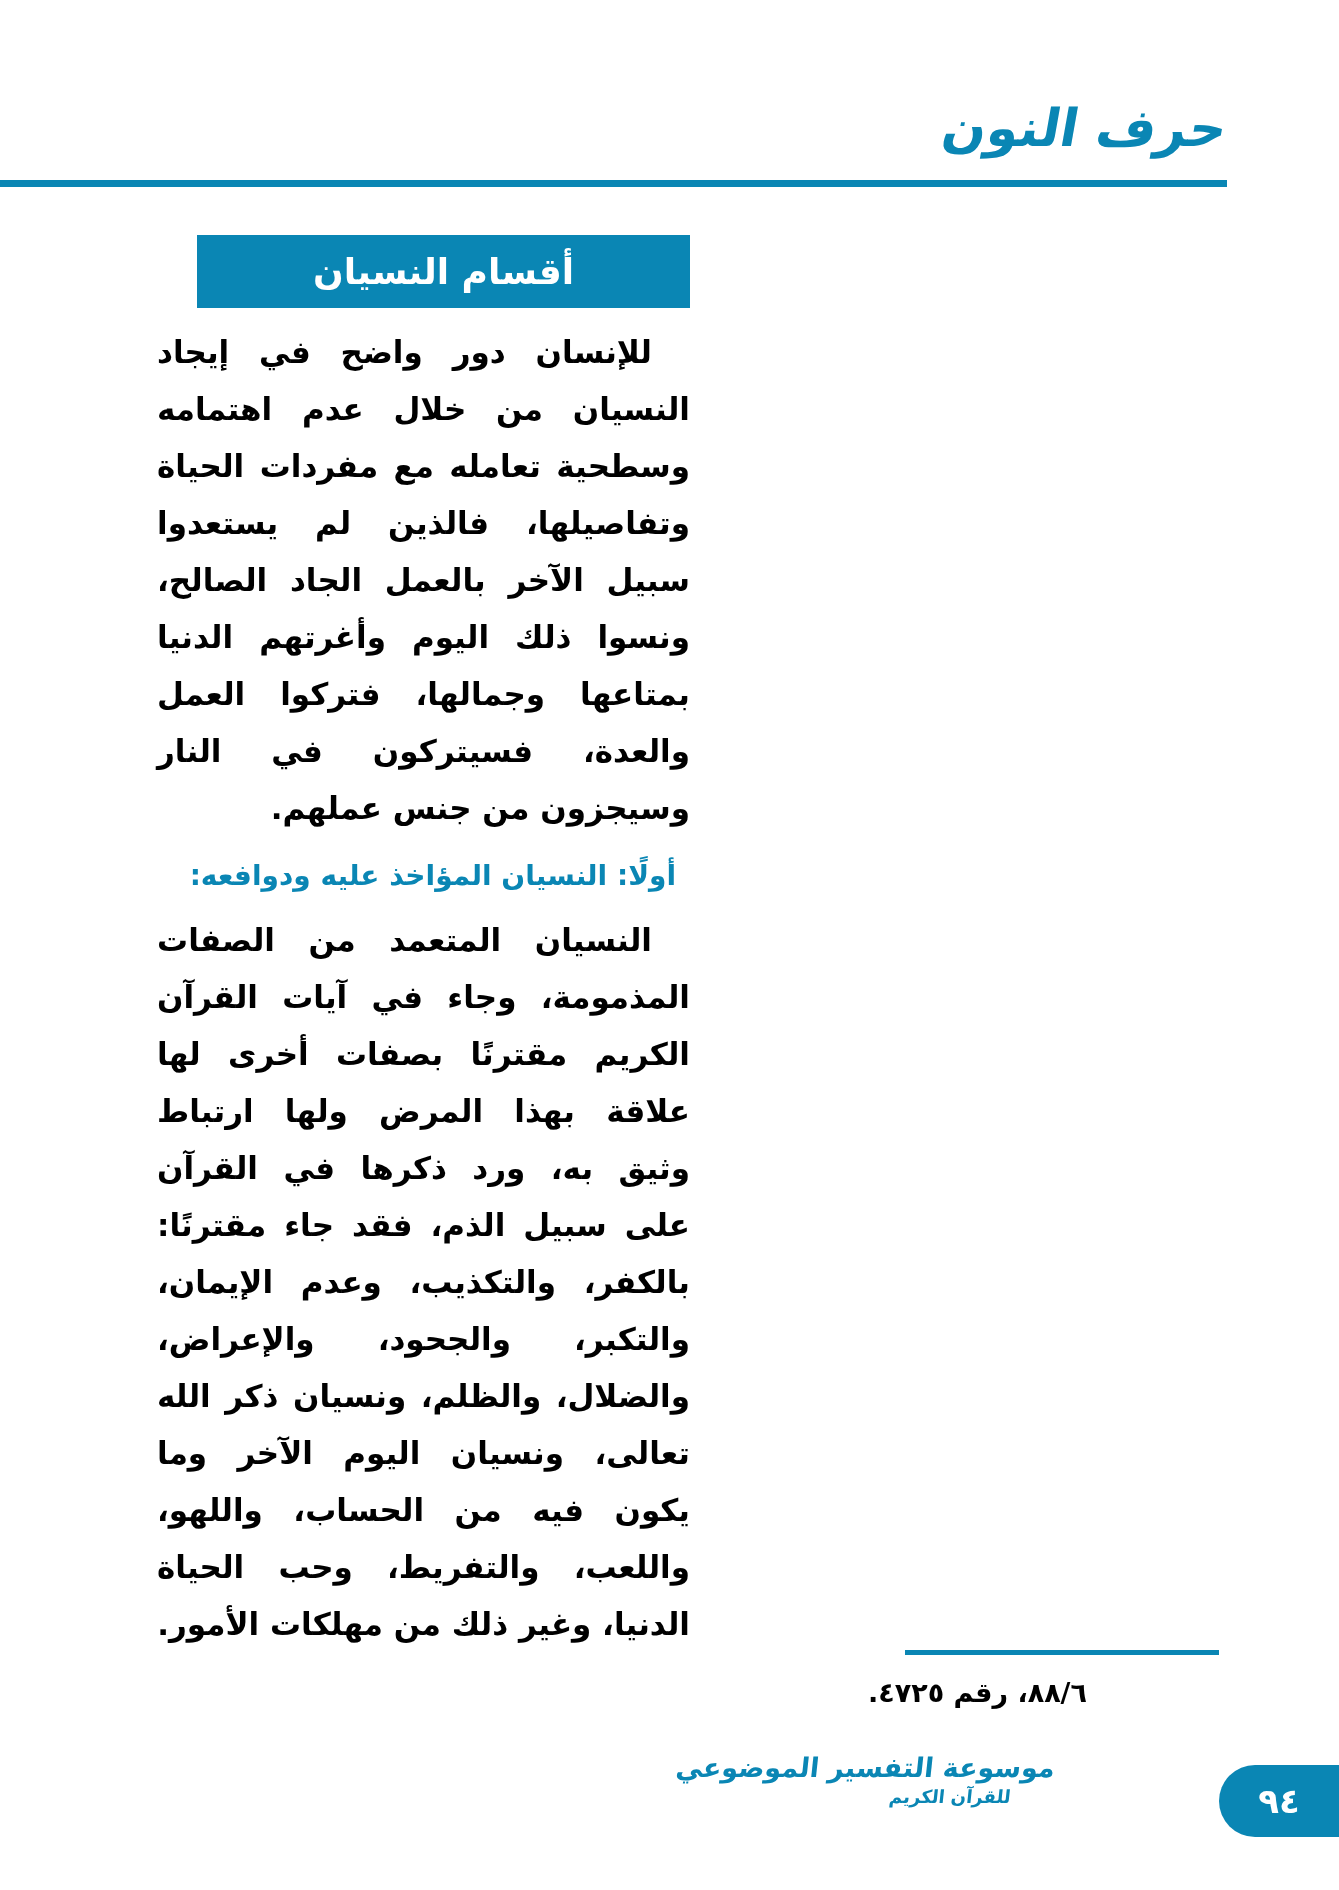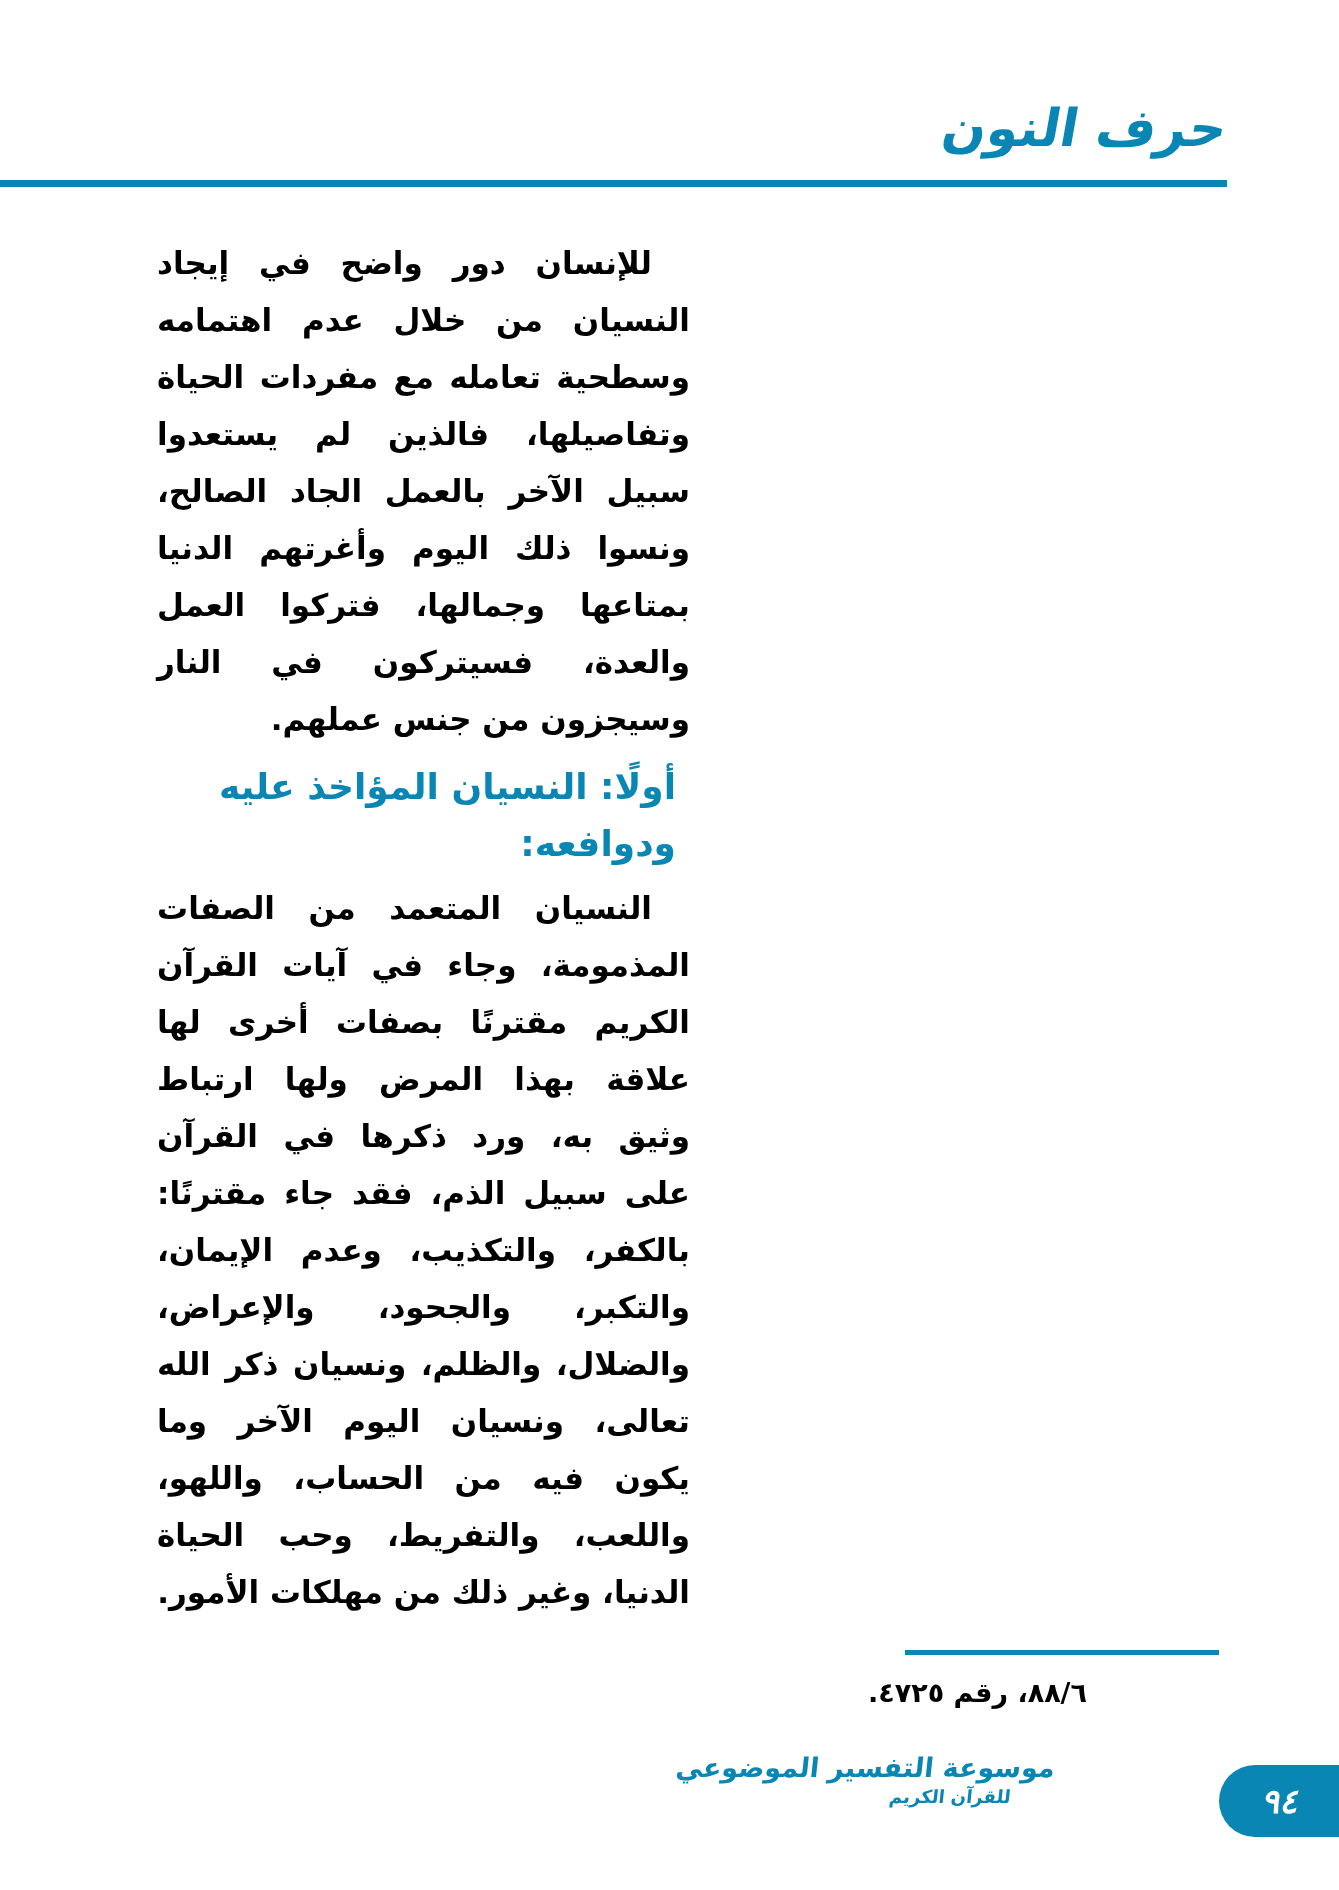--- a/index.html
+++ b/index.html
@@ -72,21 +72,21 @@
     display: block;
     width: 100%;
     line-height: 73px;
     text-align: center;
     color: #ffffff;
     font-size: 36px;
     font-weight: 700;
   }
   .subheading {
     color: #0a86b4;
-    font-size: 36px;
+    font-size: 28px;
     font-weight: 700;
     line-height: 57px;
     margin: 10px 0 8px 0;
     padding-right: 14px;
     text-align: right;
   }
 
   
   .footnote-rule {
     position: absolute;
@@ -134,21 +134,20 @@
     transform: skewX(-6deg);
   }
   .page-number-badge {
     position: absolute;
     top: 1765px;
     right: 0;
     width: 120px;
     height: 72px;
     background: #0a86b4;
     border-radius: 36px 0 0 36px;
-    font-style: italic;
   }
   .page-number {
     display: block;
     width: 100%;
     line-height: 72px;
     text-align: center;
     color: #ffffff;
     font-size: 34px;
     font-weight: 700;
   }
@@ -156,20 +155,23 @@
 </head>
 <body>
 
 <div class="page">
 
   <div class="calligraphy-title rtl">حرف النون</div>
   <div class="header-rule"></div>
 
 
   <div class="col-left rtl">
+    <div class="section-box">
+      <span class="section-box-title rtl">أقسام النسيان</span>
+    </div>
     <p class="body-par rtl">للإنسان دور واضح في إيجاد النسيان من خلال عدم اهتمامه وسطحية تعامله مع مفردات الحياة وتفاصيلها، فالذين لم يستعدوا سبيل الآخر بالعمل الجاد الصالح، ونسوا ذلك اليوم وأغرتهم الدنيا بمتاعها وجمالها، فتركوا العمل والعدة، فسيتركون في النار وسيجزون من جنس عملهم.</p>
     <h2 class="subheading rtl">أولًا: النسيان المؤاخذ عليه ودوافعه:</h2>
     <p class="body-par rtl">النسيان المتعمد من الصفات المذمومة، وجاء في آيات القرآن الكريم مقترنًا بصفات أخرى لها علاقة بهذا المرض ولها ارتباط وثيق به، ورد ذكرها في القرآن على سبيل الذم، فقد جاء مقترنًا: بالكفر، والتكذيب، وعدم الإيمان، والتكبر، والجحود، والإعراض، والضلال، والظلم، ونسيان ذكر الله تعالى، ونسيان اليوم الآخر وما يكون فيه من الحساب، واللهو، واللعب، والتفريط، وحب الحياة الدنيا، وغير ذلك من مهلكات الأمور.</p>
 
   </div>
 
   <div class="footnote-rule"></div>
   <div class="footnote rtl">
     <span class="fn-line rtl">٨٨/٦، رقم ٤٧٢٥.</span>
   </div>

